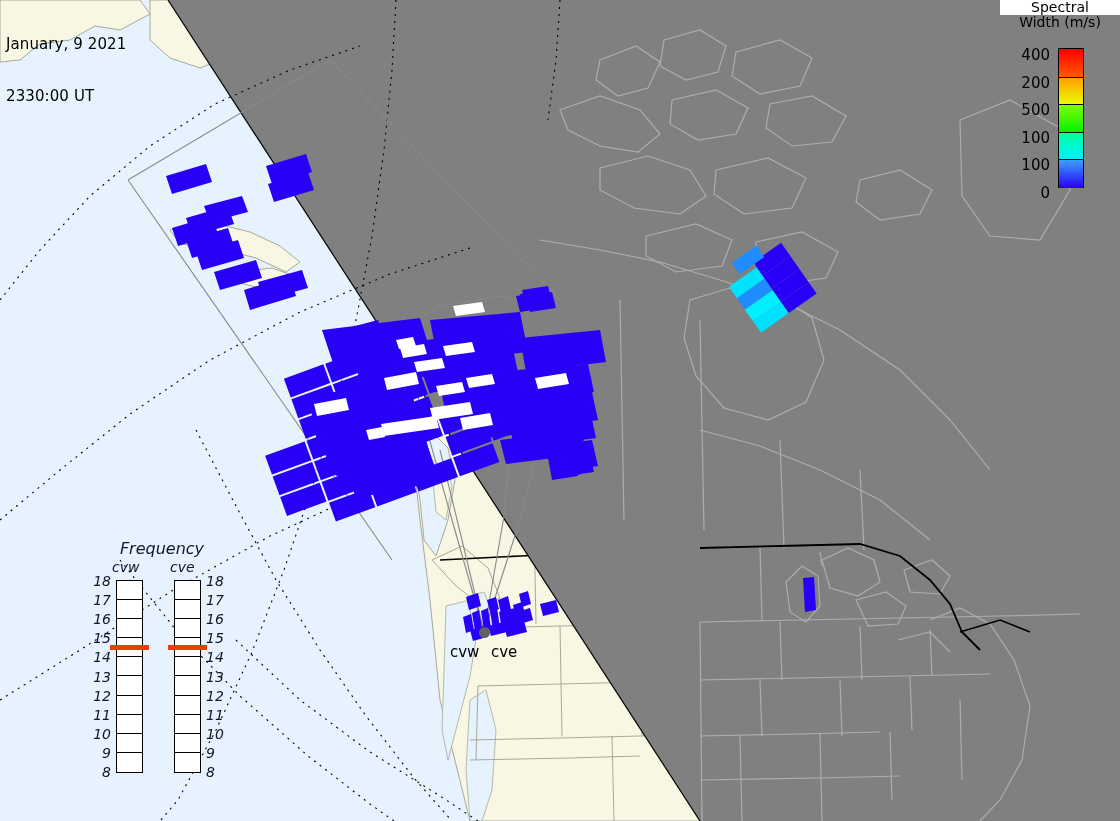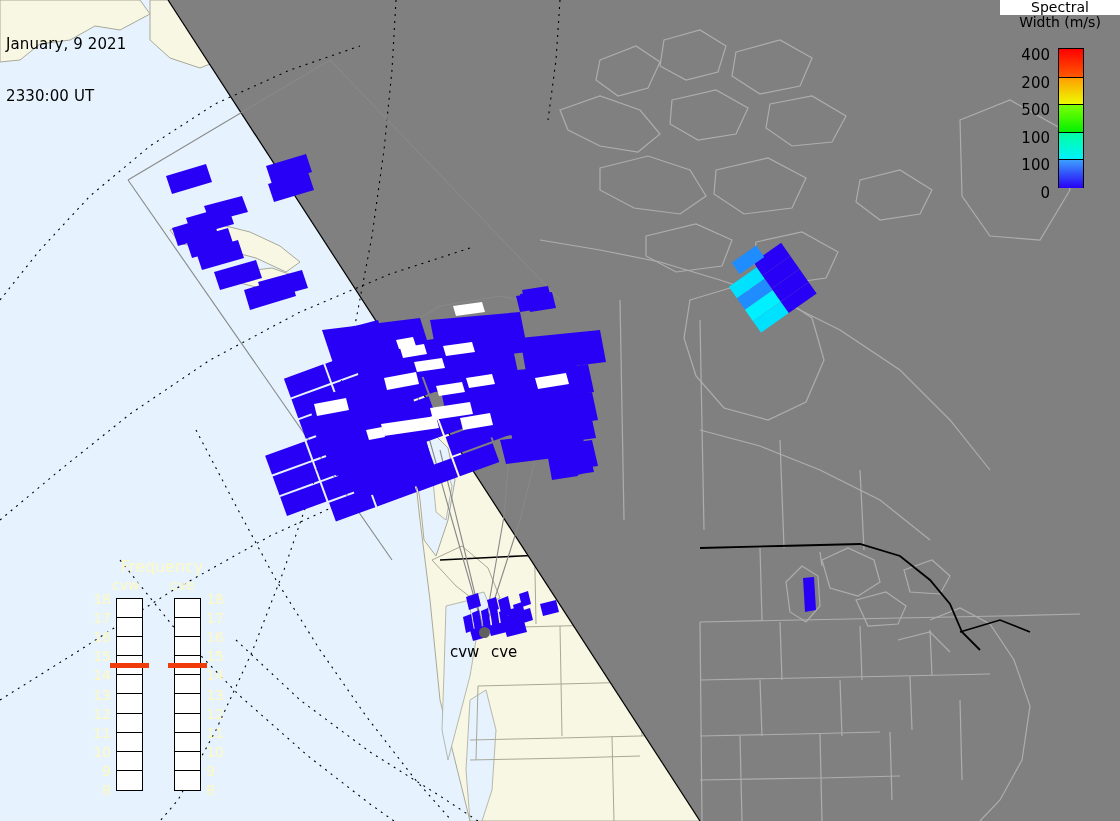--- a/index.html
+++ b/index.html
@@ -31,21 +31,21 @@
     border:1px solid #000;box-sizing:border-box;background:#000;
   }
   .cband{position:absolute;left:0;width:24px;height:27.6px;}
   #cbar-ticks{position:absolute;left:0;top:40px;width:54px;height:150px;}
   .ctick{
     position:absolute;right:4px;font-size:15px;line-height:15px;color:#000;
     text-align:right;white-space:nowrap;
   }
 
   
-  #freq{position:absolute;left:82px;top:558px;width:160px;height:230px;z-index:40;color:#fef9c3;}
+  #freq{position:absolute;left:82px;top:540px;width:160px;height:230px;z-index:40;color:#0f172a;font-style:italic;}
   #freq-title{position:absolute;left:0;top:0;width:160px;text-align:center;font-size:16px;line-height:17px;}
   .fcol-label{position:absolute;top:20px;font-size:14px;line-height:15px;}
   #lbl-cvw{left:30px;}
   #lbl-cve{left:88px;}
   .fbar{position:absolute;top:40px;width:27px;height:193px;border:1px solid #000;box-sizing:border-box;background:#fff;}
   #fbar-cvw{left:34px;}
   #fbar-cve{left:92px;}
   .fseg{position:absolute;left:0;width:25px;border-bottom:1px solid #000;box-sizing:border-box;}
   .fmark{position:absolute;height:5px;background:#F03C0A;}
   #fmark-cvw{left:28px;width:39px;}

